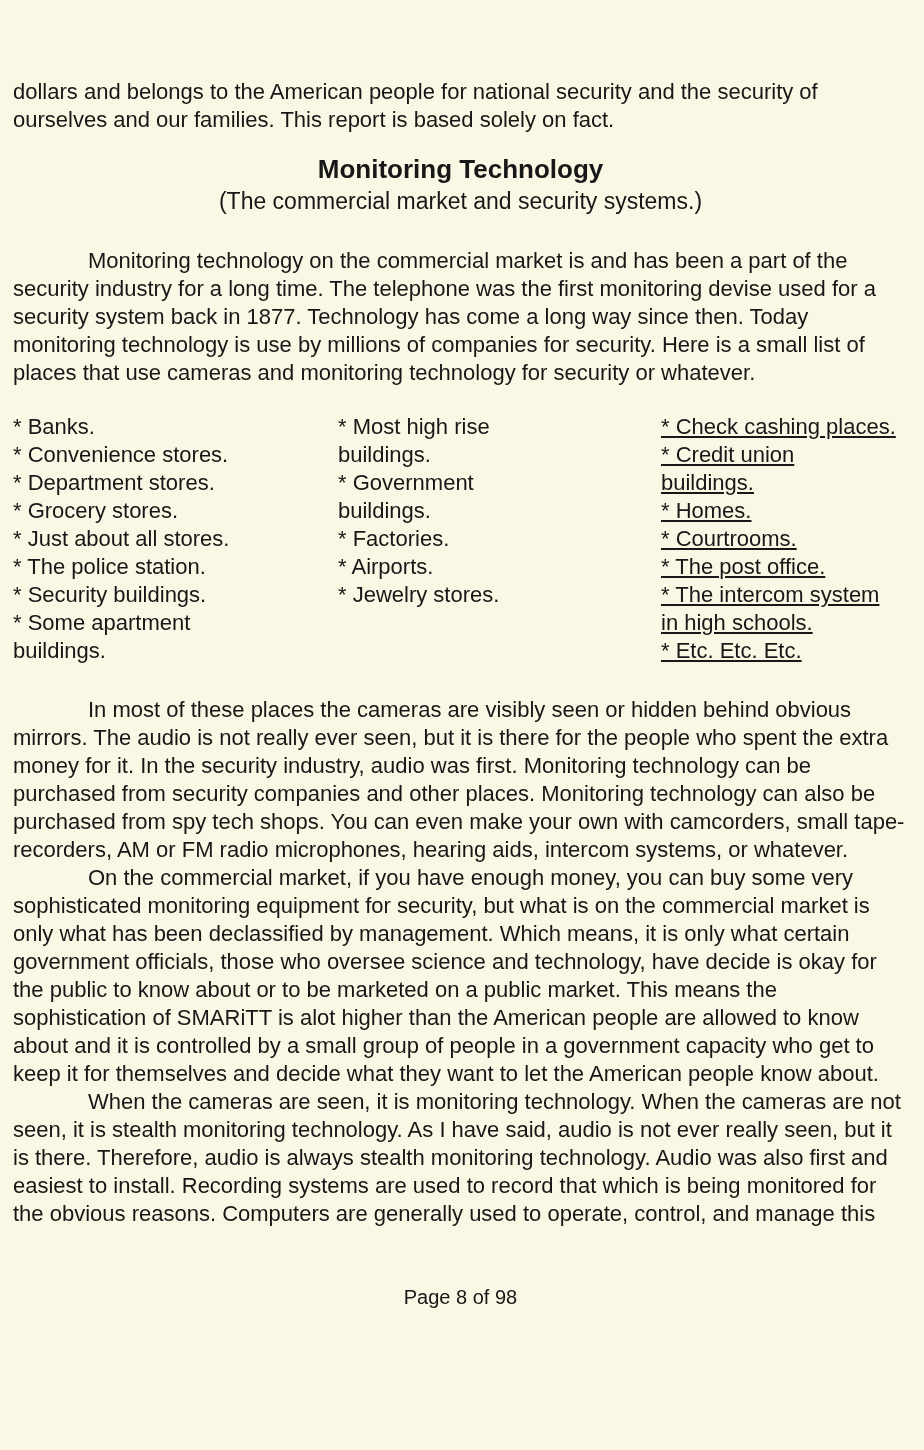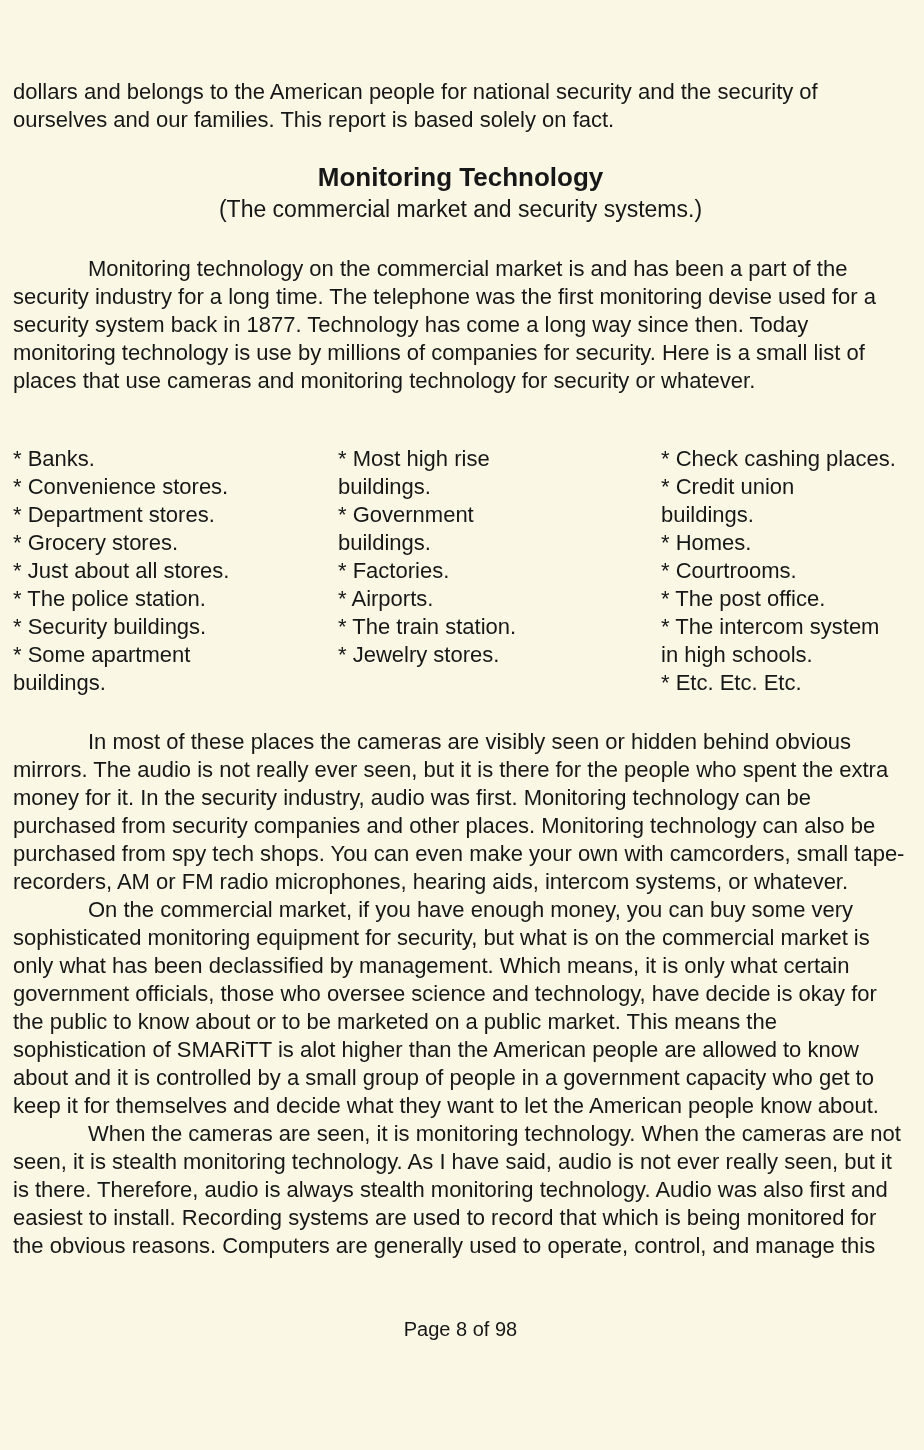--- a/index.html
+++ b/index.html
@@ -23,46 +23,45 @@
     line-height: 28px;
   }
   .para {
     margin: 0;
     text-indent: 75px;
   }
   .para.no-indent {
     text-indent: 0;
   }
   .section-title {
-    margin-top: 26px;
+    margin-top: 18px;
     text-align: center;
     font-size: 26px;
     line-height: 34px;
     font-weight: 700;
   }
   .section-subtitle {
     text-align: center;
     font-size: 23px;
     line-height: 30px;
     font-weight: 400;
   }
   .para.after-heading {
     margin-top: 31px;
   }
   .places-list {
     display: flex;
     margin-top: 26px;
   }
   .list-column {
     flex: 0 0 auto;
-    margin-top: 24px;
   }
   .list-column.col1 { width: 325px; }
   .list-column.col2 { width: 323px; }
-  .list-column.col3 { width: auto; }
+  .list-column.col3 { width: auto; text-decoration: underline; }
   .list-line {
     white-space: nowrap;
     line-height: 28px;
   }
   .para.after-list {
     margin-top: 31px;
   }
   .page-footer {
     margin-top: 56px;
     text-align: center;
@@ -95,21 +94,20 @@
         <div class="list-line">* Some apartment</div>
         <div class="list-line">buildings.</div>
       </div>
     <div class="list-column col2">
         <div class="list-line">* Most high rise</div>
         <div class="list-line">buildings.</div>
         <div class="list-line">* Government</div>
         <div class="list-line">buildings.</div>
         <div class="list-line">* Factories.</div>
         <div class="list-line">* Airports.</div>
-        <div class="list-line">* The train station.</div>
         <div class="list-line">* Jewelry stores.</div>
       </div>
     <div class="list-column col3">
         <div class="list-line">* Check cashing places.</div>
         <div class="list-line">* Credit union</div>
         <div class="list-line">buildings.</div>
         <div class="list-line">* Homes.</div>
         <div class="list-line">* Courtrooms.</div>
         <div class="list-line">* The post office.</div>
         <div class="list-line">* The intercom system</div>

